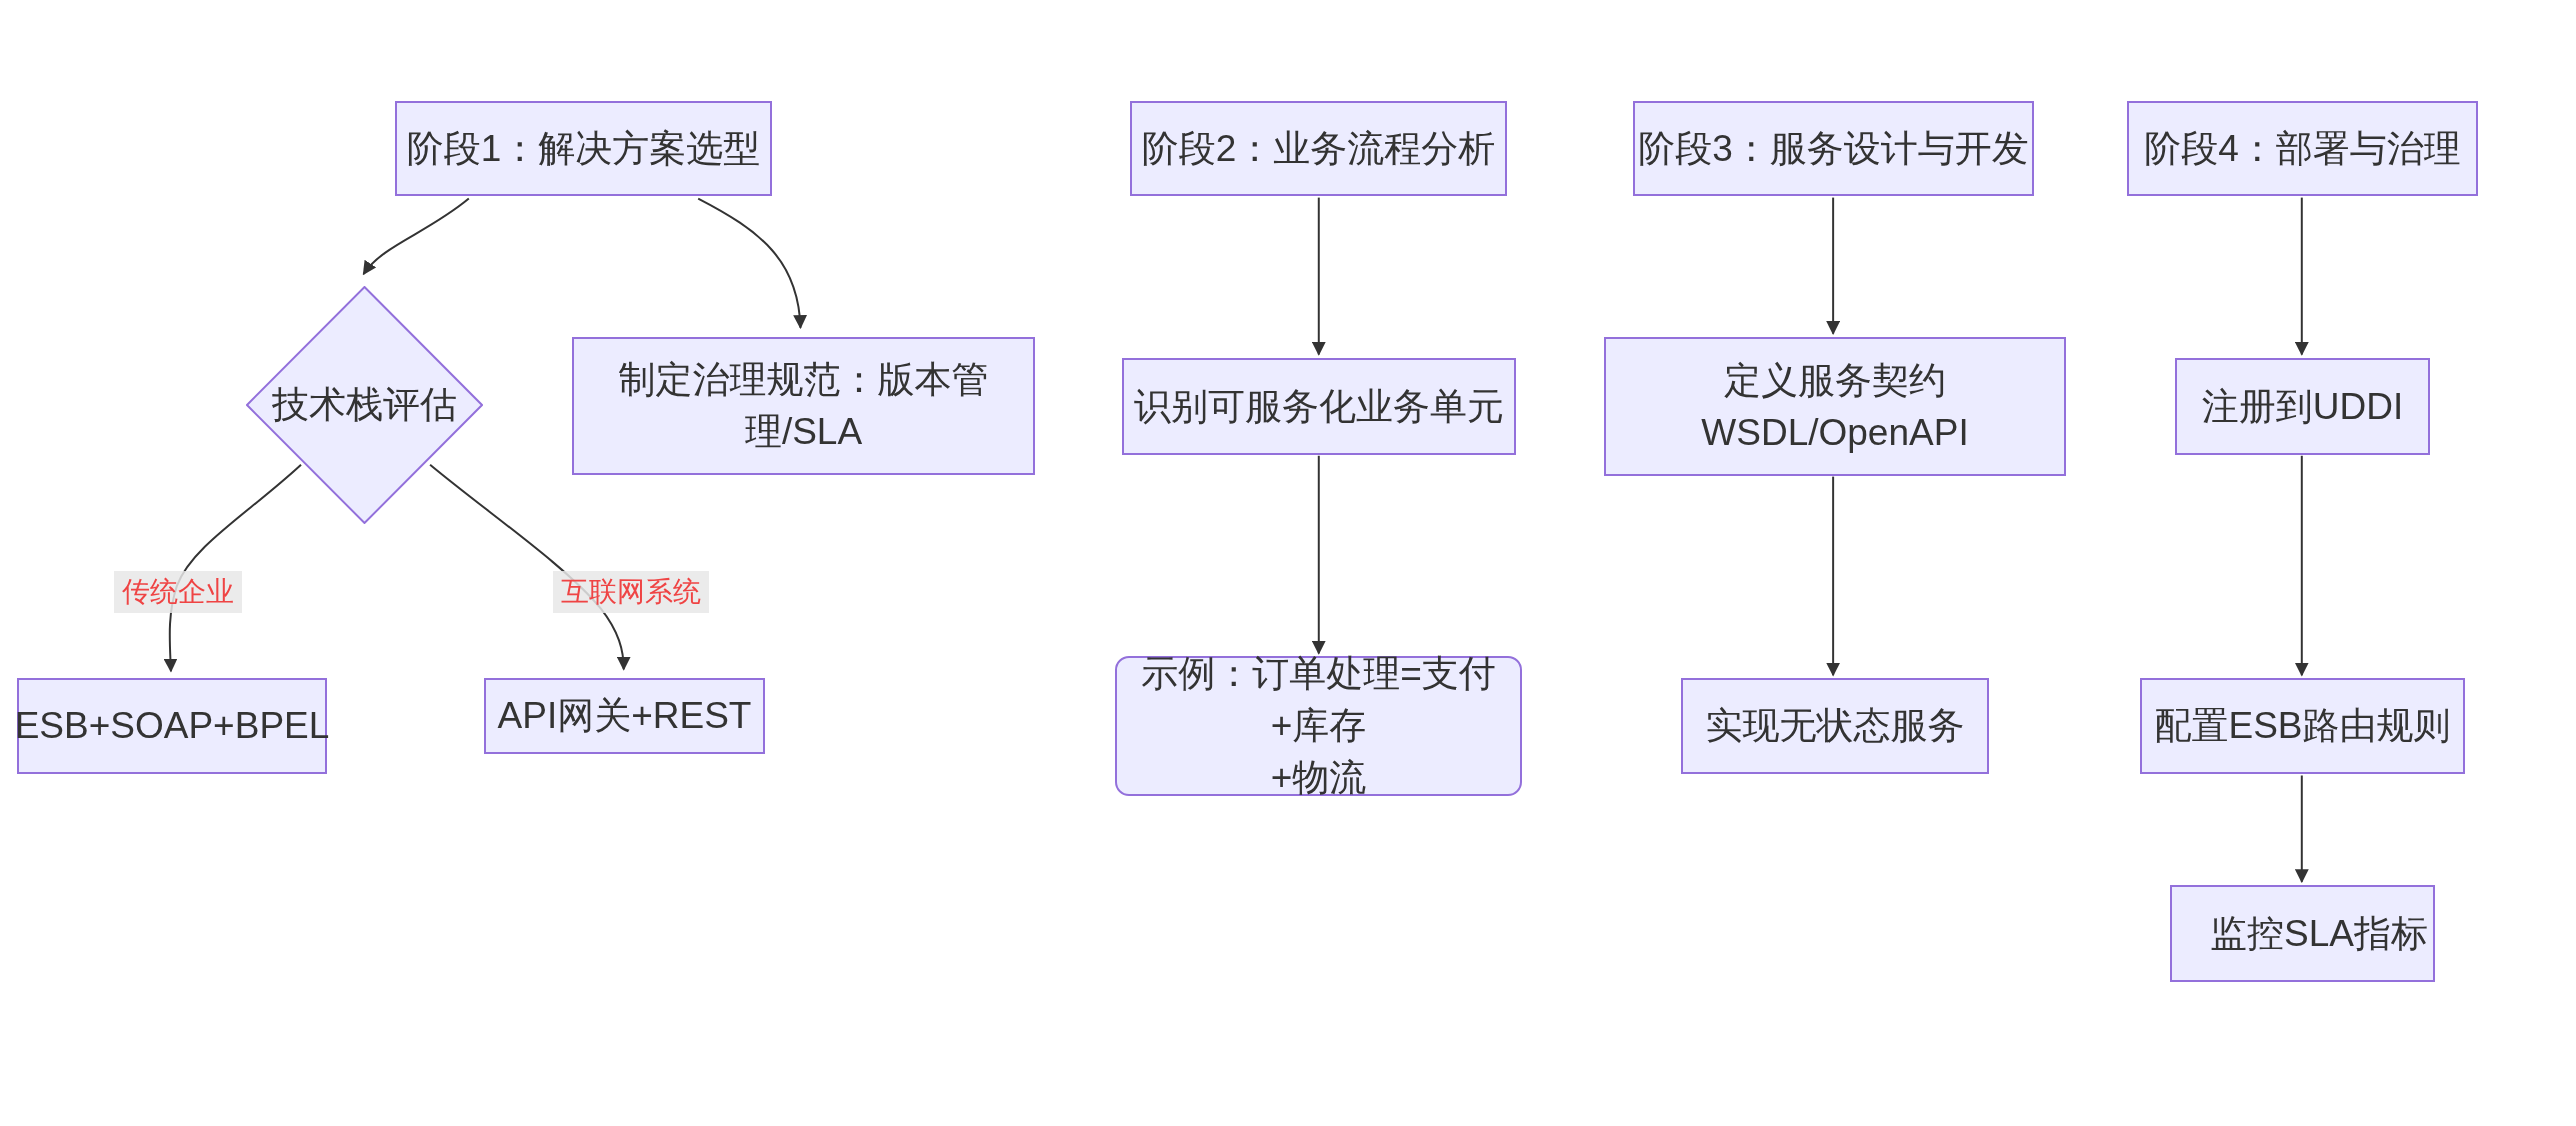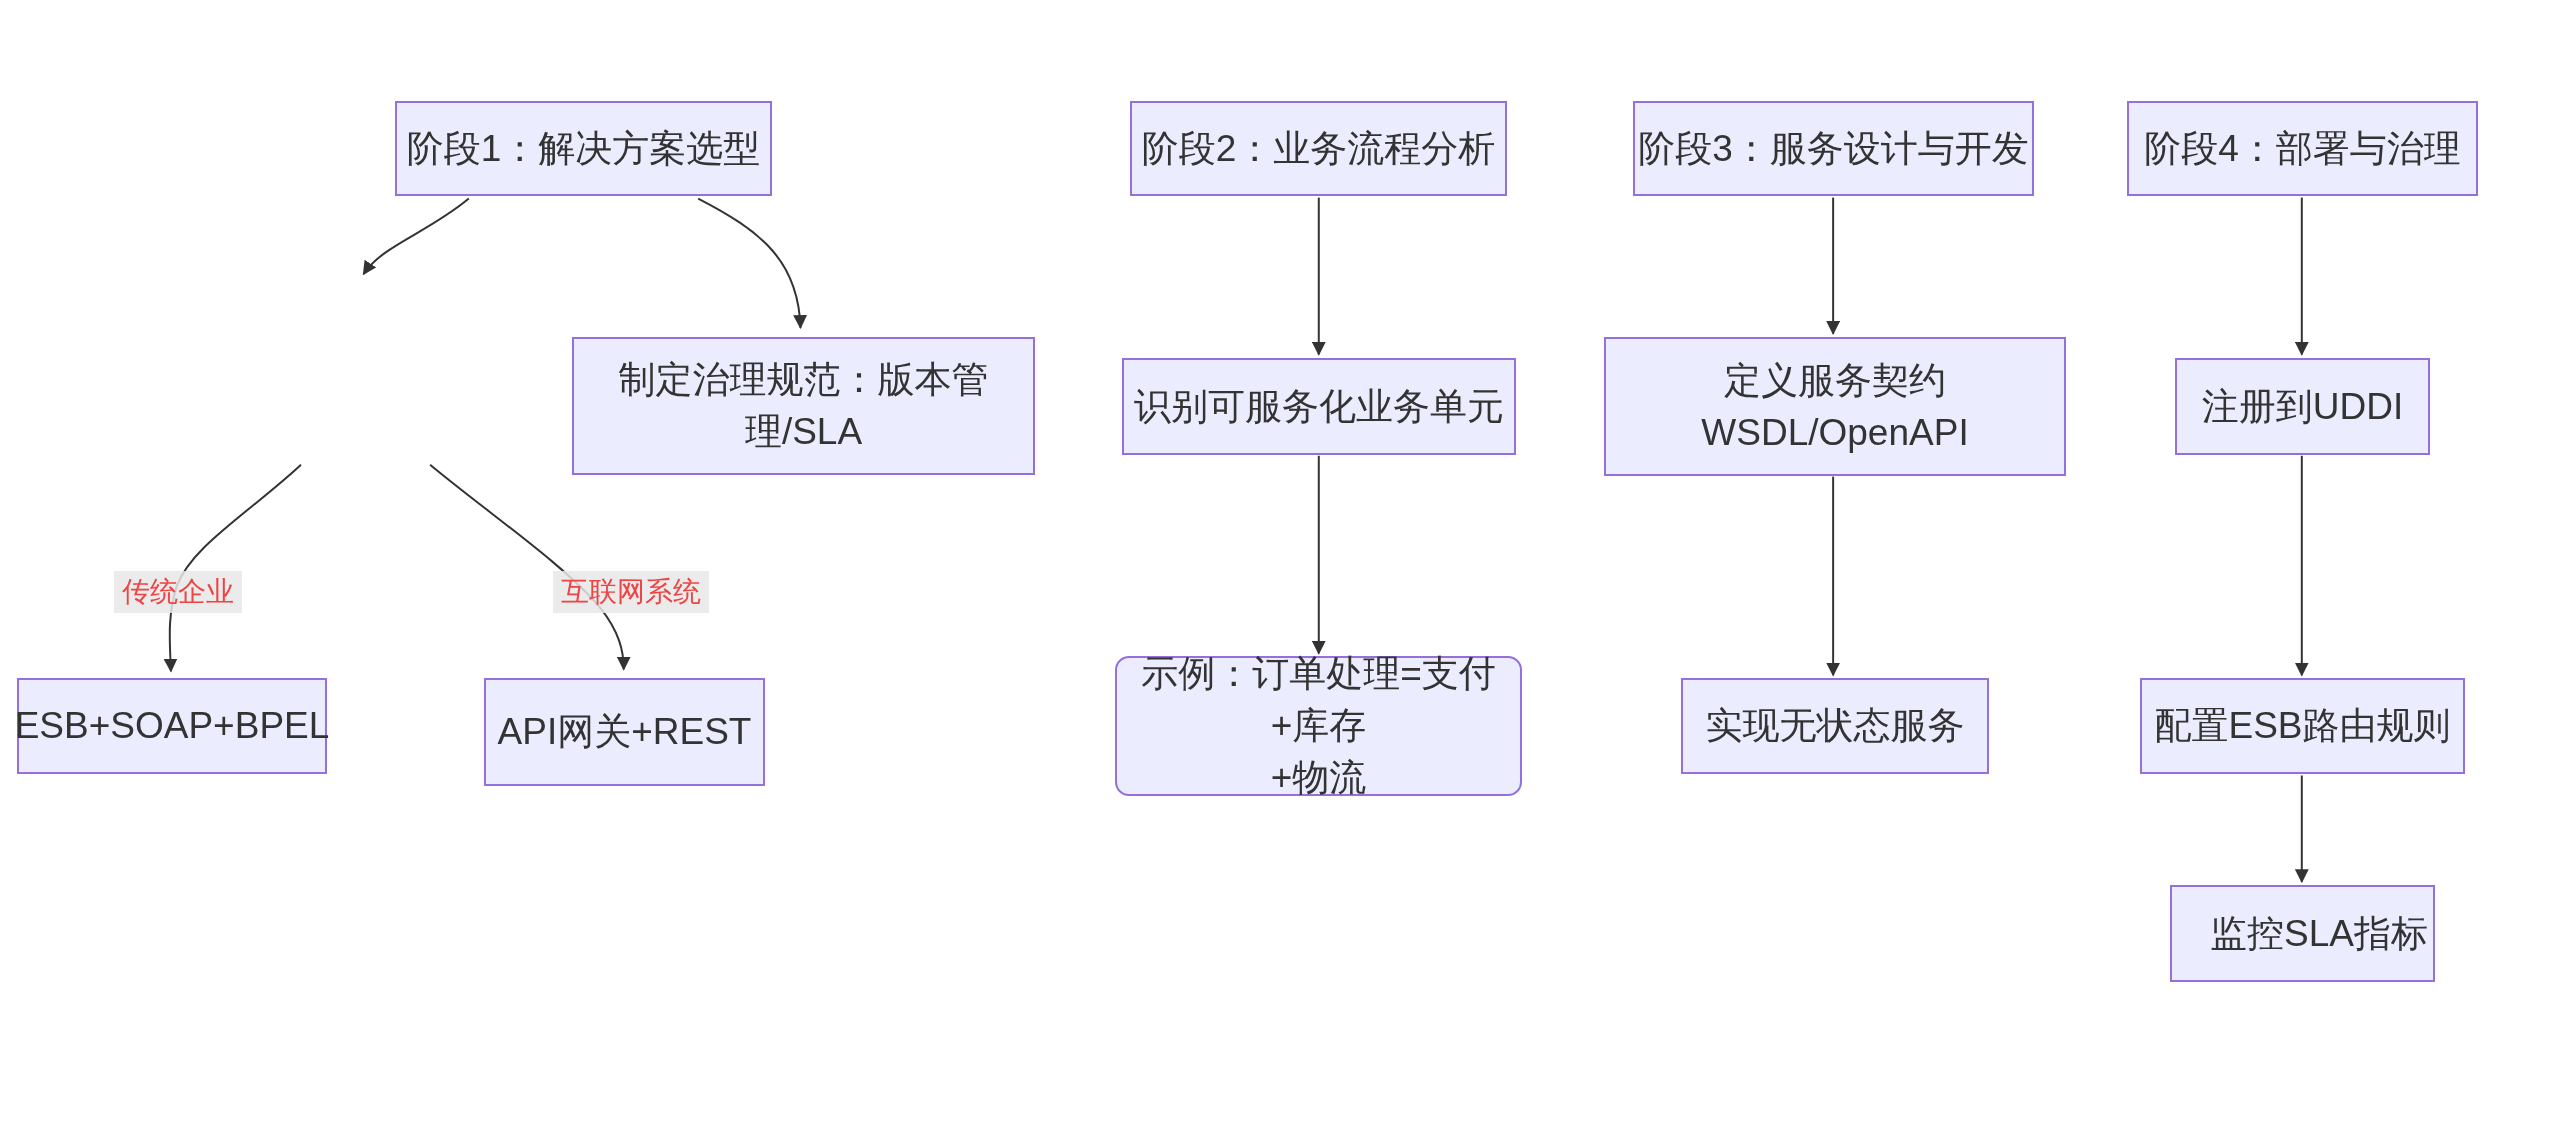--- a/index.html
+++ b/index.html
@@ -75,21 +75,21 @@
     display: flex;
     align-items: center;
     justify-content: center;
     white-space: nowrap;
   }
   
   #n-phase1     { left: 395px;  top: 101px; width: 377px; height: 95px;  }
   #n-techeval   { left: 246px;  top: 286px; width: 237px; height: 238px; }
   #n-governance { left: 572px;  top: 337px; width: 463px; height: 138px; }
   #n-esb        { left: 17px;   top: 678px; width: 310px; height: 96px;  }
-  #n-api        { left: 484px;  top: 678px; width: 281px; height: 108px;  }
+  #n-api        { left: 484px;  top: 678px; width: 281px; height: 76px;  }
   #n-phase2     { left: 1130px; top: 101px; width: 377px; height: 95px;  }
   #n-identify   { left: 1122px; top: 358px; width: 394px; height: 97px;  }
   #n-example    { left: 1115px; top: 656px; width: 407px; height: 140px; }
   #n-phase3     { left: 1633px; top: 101px; width: 401px; height: 95px;  }
   #n-contract   { left: 1604px; top: 337px; width: 462px; height: 139px; }
   #n-stateless  { left: 1681px; top: 678px; width: 308px; height: 96px;  }
   #n-phase4     { left: 2127px; top: 101px; width: 351px; height: 95px;  }
   #n-uddi       { left: 2175px; top: 358px; width: 255px; height: 97px;  }
   #n-routing    { left: 2140px; top: 678px; width: 325px; height: 96px;  }
   #n-sla        { left: 2170px; top: 885px; width: 265px; height: 97px; padding-left: 33px;  }
@@ -117,20 +117,26 @@
     <path class="edge" d="M 1846,480 L 1846,680" marker-end="url(#arrow)"></path>
     <path class="edge" d="M 2318,199 L 2318,357" marker-end="url(#arrow)"></path>
     <path class="edge" d="M 2318,459 L 2318,680" marker-end="url(#arrow)"></path>
     <path class="edge" d="M 2318,781 L 2318,888" marker-end="url(#arrow)"></path>
   </svg>
 
   <div class="node rect" id="n-phase1">
     <span class="lbl">阶段1：解决方案选型</span>
   </div>
 
+  <div class="node diamond" id="n-techeval">
+    <svg viewBox="0 0 239 240" preserveAspectRatio="none">
+      <polygon points="119.5,1 238,120 119.5,239 1,120"></polygon>
+    </svg>
+    <span class="lbl">技术栈评估</span>
+  </div>
 
   <div class="node rect" id="n-governance">
     <span class="lbl">制定治理规范：版本管
 理/SLA</span>
   </div>
 
   <div class="node rect" id="n-esb">
     <span class="lbl">ESB+SOAP+BPEL</span>
   </div>
 

